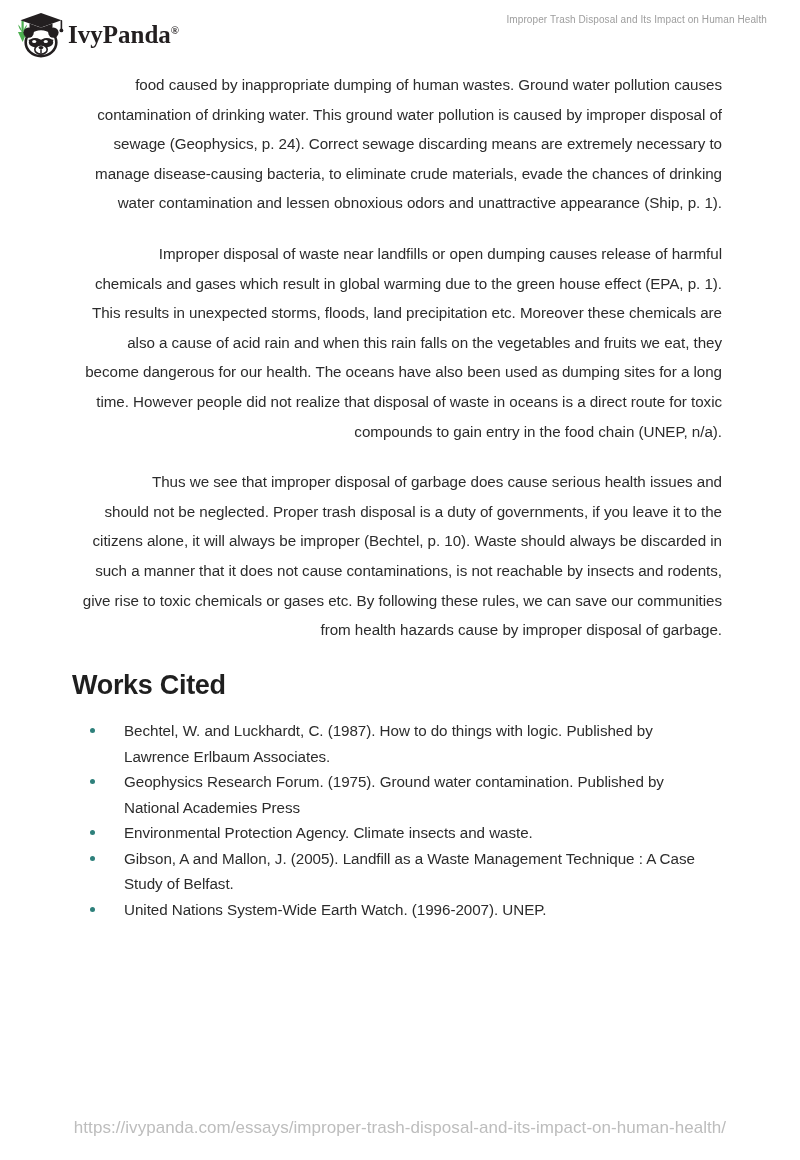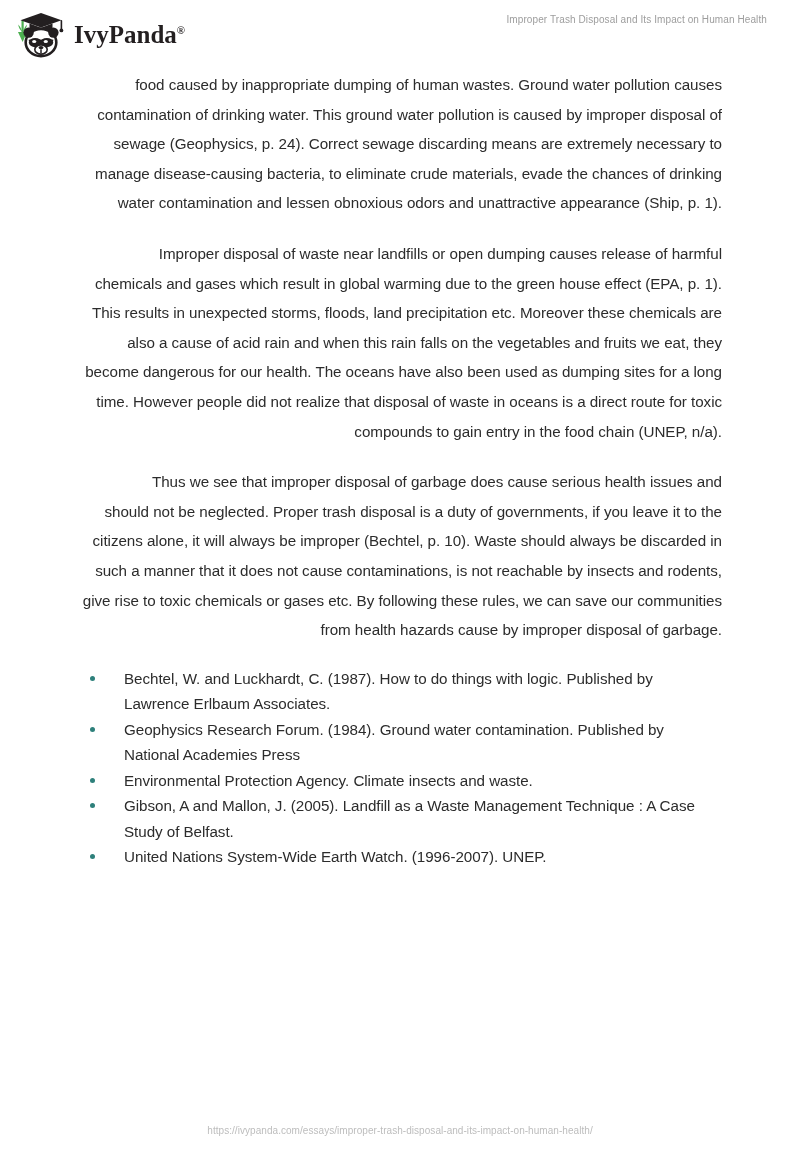--- a/index.html
+++ b/index.html
@@ -23,21 +23,20 @@
     left: 0;
     width: 800px;
     height: 62px;
   }
   .brand {
     position: absolute;
     left: 14px;
     top: 8px;
     display: flex;
     align-items: center;
-    gap: 6px;
   }
   .brand-mark {
     width: 54px;
     height: 50px;
     display: block;
   }
   .brand-word {
     font-family: "Liberation Serif", serif;
     font-weight: bold;
     font-size: 25px;
@@ -116,21 +115,21 @@
 
   
   .page-footer {
     position: absolute;
     left: 0;
     bottom: 22px;
     width: 800px;
     text-align: center;
   }
   .footer-url {
-    font-size: 10px;
+    font-size: 17px;
     color: #bdbdbd;
     letter-spacing: 0.05px;
   }
 </style>
 </head>
 <body>
 
 <div class="page-header">
 
   <div class="brand">
@@ -174,29 +173,30 @@
 
   <div class="header-title">Improper Trash Disposal and Its Impact on Human Health</div>
 </div>
 
 <div class="doc">
 
   <p class="para">food caused by inappropriate dumping of human wastes. Ground water pollution causes contamination of drinking water. This ground water pollution is caused by improper disposal of sewage (Geophysics, p. 24). Correct sewage discarding means are extremely necessary to manage disease-causing bacteria, to eliminate crude materials, evade the chances of drinking water contamination and lessen obnoxious odors and unattractive appearance (Ship, p. 1).</p>
   <p class="para indent">Improper disposal of waste near landfills or open dumping causes release of harmful chemicals and gases which result in global warming due to the green house effect (EPA, p. 1). This results in unexpected storms, floods, land precipitation etc. Moreover these chemicals are also a cause of acid rain and when this rain falls on the vegetables and fruits we eat, they become dangerous for our health. The oceans have also been used as dumping sites for a long time. However people did not realize that disposal of waste in oceans is a direct route for toxic compounds to gain entry in the food chain (UNEP, n/a).</p>
   <p class="para indent">Thus we see that improper disposal of garbage does cause serious health issues and should not be neglected. Proper trash disposal is a duty of governments, if you leave it to the citizens alone, it will always be improper (Bechtel, p. 10). Waste should always be discarded in such a manner that it does not cause contaminations, is not reachable by insects and rodents, give rise to toxic chemicals or gases etc. By following these rules, we can save our communities from health hazards cause by improper disposal of garbage.</p>
 
+  <h2 class="section-title">Works Cited</h2>
 
   <ul class="refs">
     <li>
       <span class="dot"></span>
       <span>Bechtel, W. and Luckhardt, C. (1987). How to do things with logic. Published by Lawrence Erlbaum Associates.</span>
     </li>
     <li>
       <span class="dot"></span>
-      <span>Geophysics Research Forum. (1984). Ground water contamination. Published by National Academies Press</span>
+      <span>Geophysics Research Forum. (1975). Ground water contamination. Published by National Academies Press</span>
     </li>
     <li>
       <span class="dot"></span>
       <span>Environmental Protection Agency. Climate insects and waste.</span>
     </li>
     <li>
       <span class="dot"></span>
       <span>Gibson, A and Mallon, J. (2005). Landfill as a Waste Management Technique : A Case Study of Belfast.</span>
     </li>
     <li>

